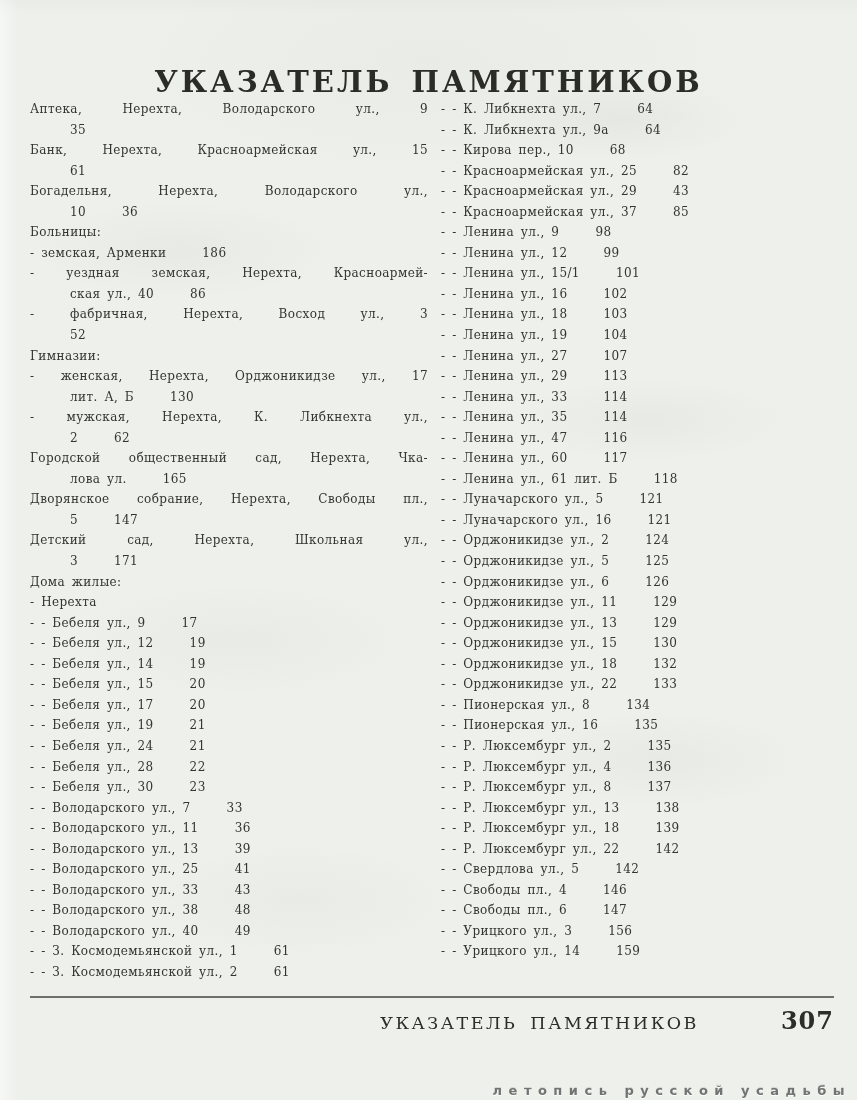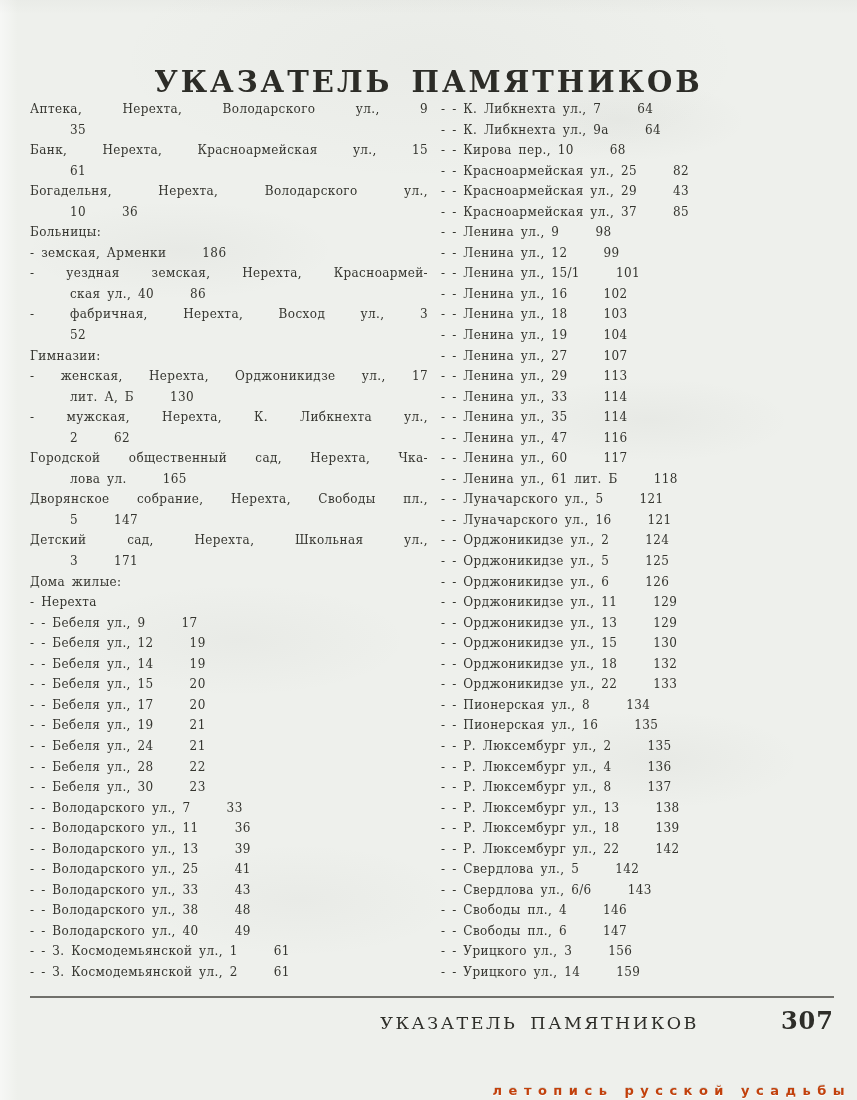--- a/index.html
+++ b/index.html
@@ -82,21 +82,21 @@
     font-weight: bold;
     letter-spacing: 1px;
   }
   .watermark {
     position: absolute;
     right: 6px; bottom: 2px;
     font-family: "DejaVu Sans", "Liberation Sans", sans-serif;
     font-weight: bold;
     font-size: 13px;
     letter-spacing: 6.5px;
-    color: #c2410c;
+    color: #737373;
     text-shadow: 0 1px 0 rgba(255,255,255,0.9), 0 -1px 0 rgba(160,162,155,0.35);
     white-space: nowrap;
   }
 </style>
 </head>
 <body>
 
 <div class="texture"></div>
 
 <h1 class="page-title">УКАЗАТЕЛЬ ПАМЯТНИКОВ</h1>
@@ -340,23 +340,20 @@
     <span class="t">- - Р. Люксембург ул., 13</span><span class="gap"></span><span class="pg">138</span>
   </div>
     <div class="line">
     <span class="t">- - Р. Люксембург ул., 18</span><span class="gap"></span><span class="pg">139</span>
   </div>
     <div class="line">
     <span class="t">- - Р. Люксембург ул., 22</span><span class="gap"></span><span class="pg">142</span>
   </div>
     <div class="line">
     <span class="t">- - Свердлова ул., 5</span><span class="gap"></span><span class="pg">142</span>
-  </div>
-    <div class="line">
-    <span class="t">- - Свердлова ул., 6/6</span><span class="gap"></span><span class="pg">143</span>
   </div>
     <div class="line">
     <span class="t">- - Свободы пл., 4</span><span class="gap"></span><span class="pg">146</span>
   </div>
     <div class="line">
     <span class="t">- - Свободы пл., 6</span><span class="gap"></span><span class="pg">147</span>
   </div>
     <div class="line">
     <span class="t">- - Урицкого ул., 3</span><span class="gap"></span><span class="pg">156</span>
   </div>

